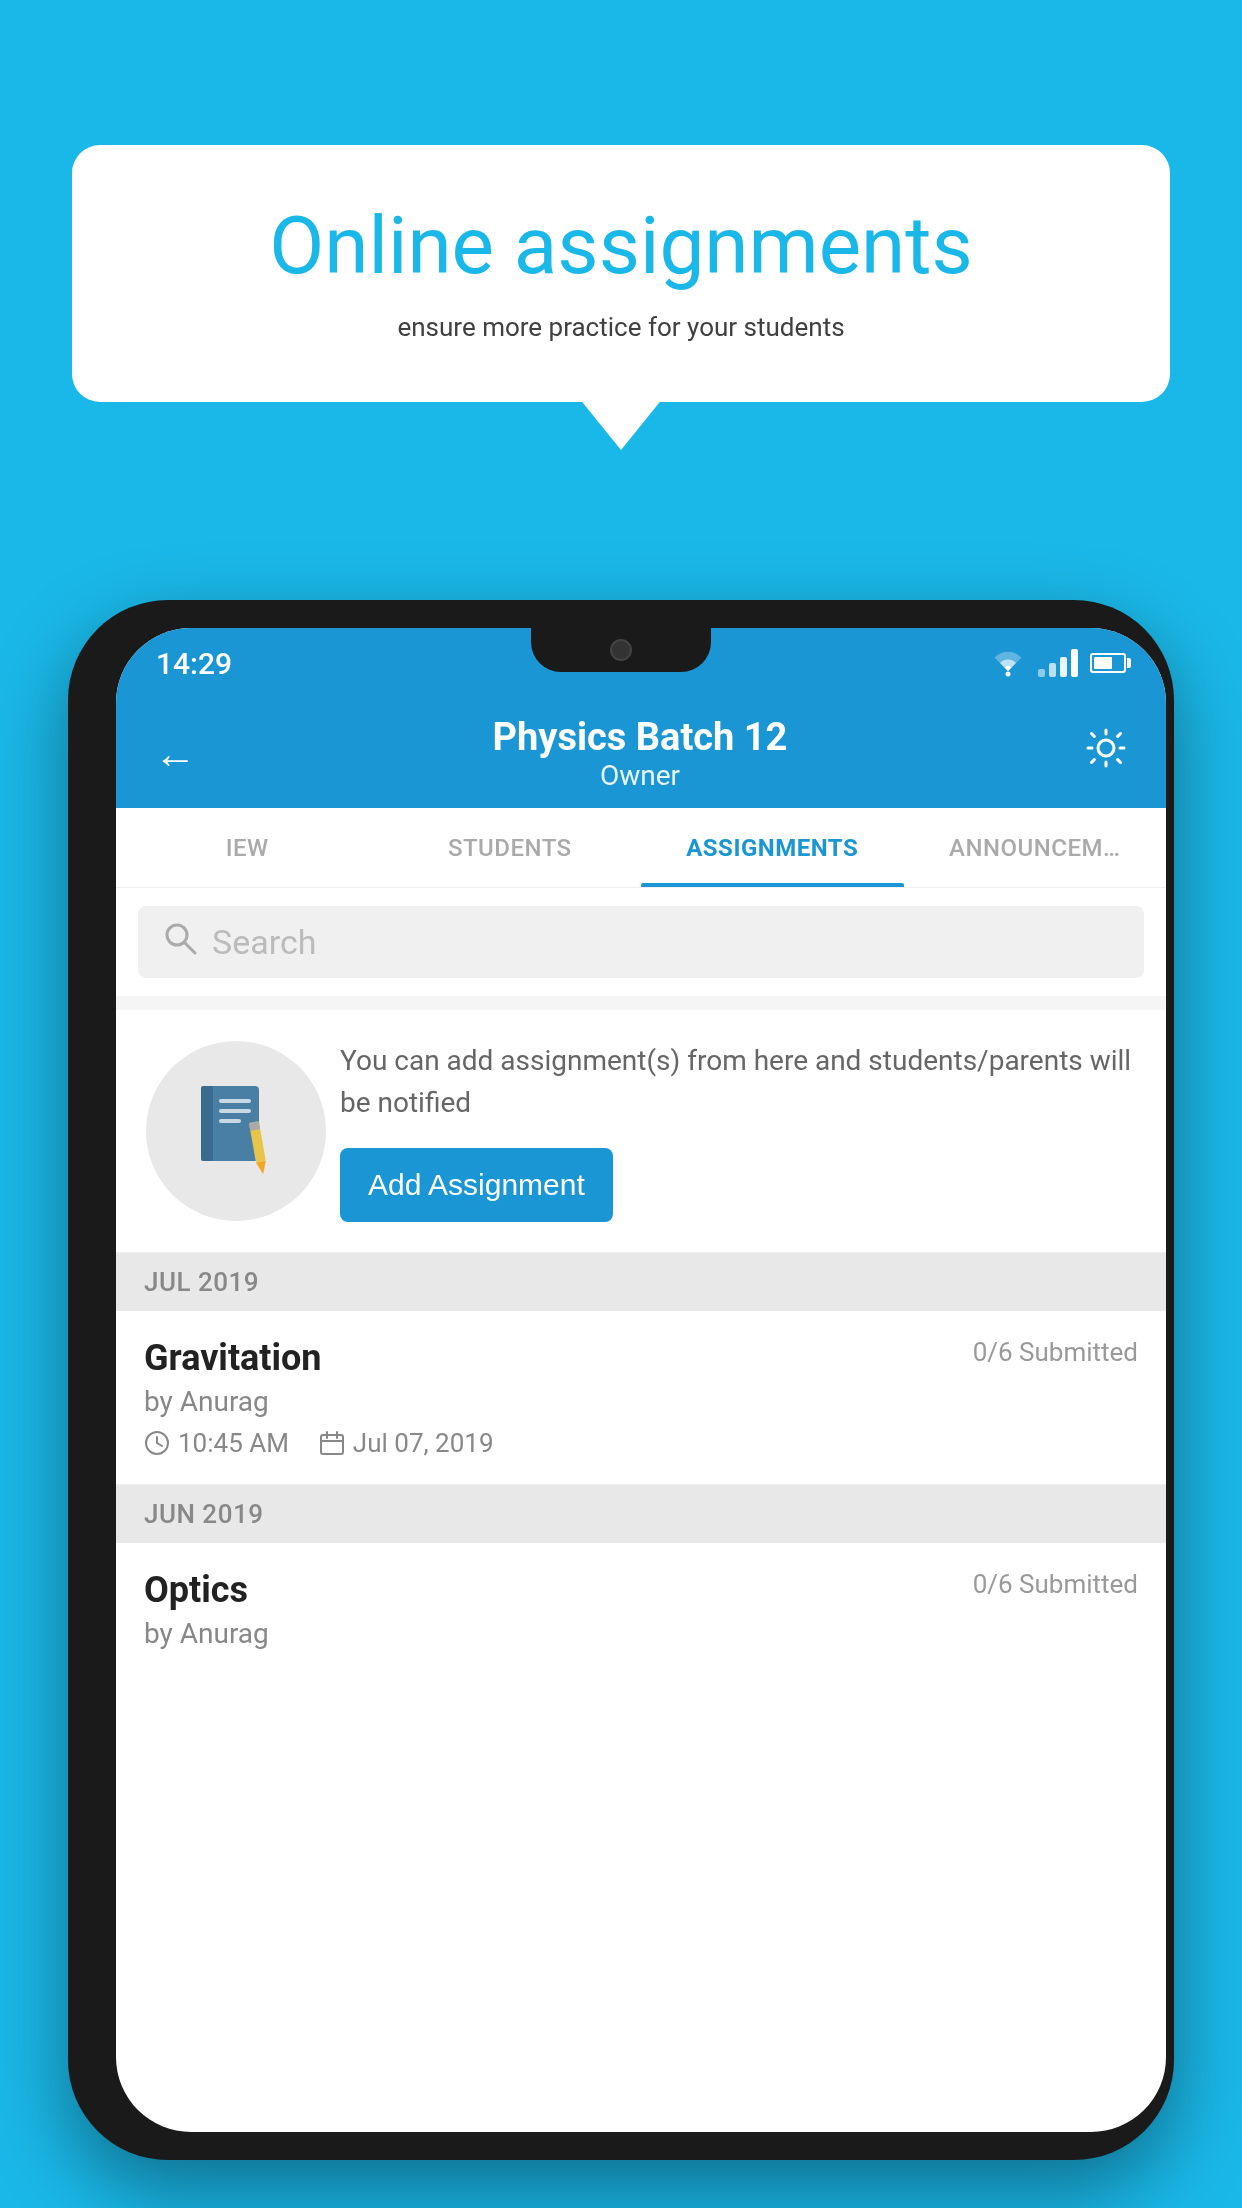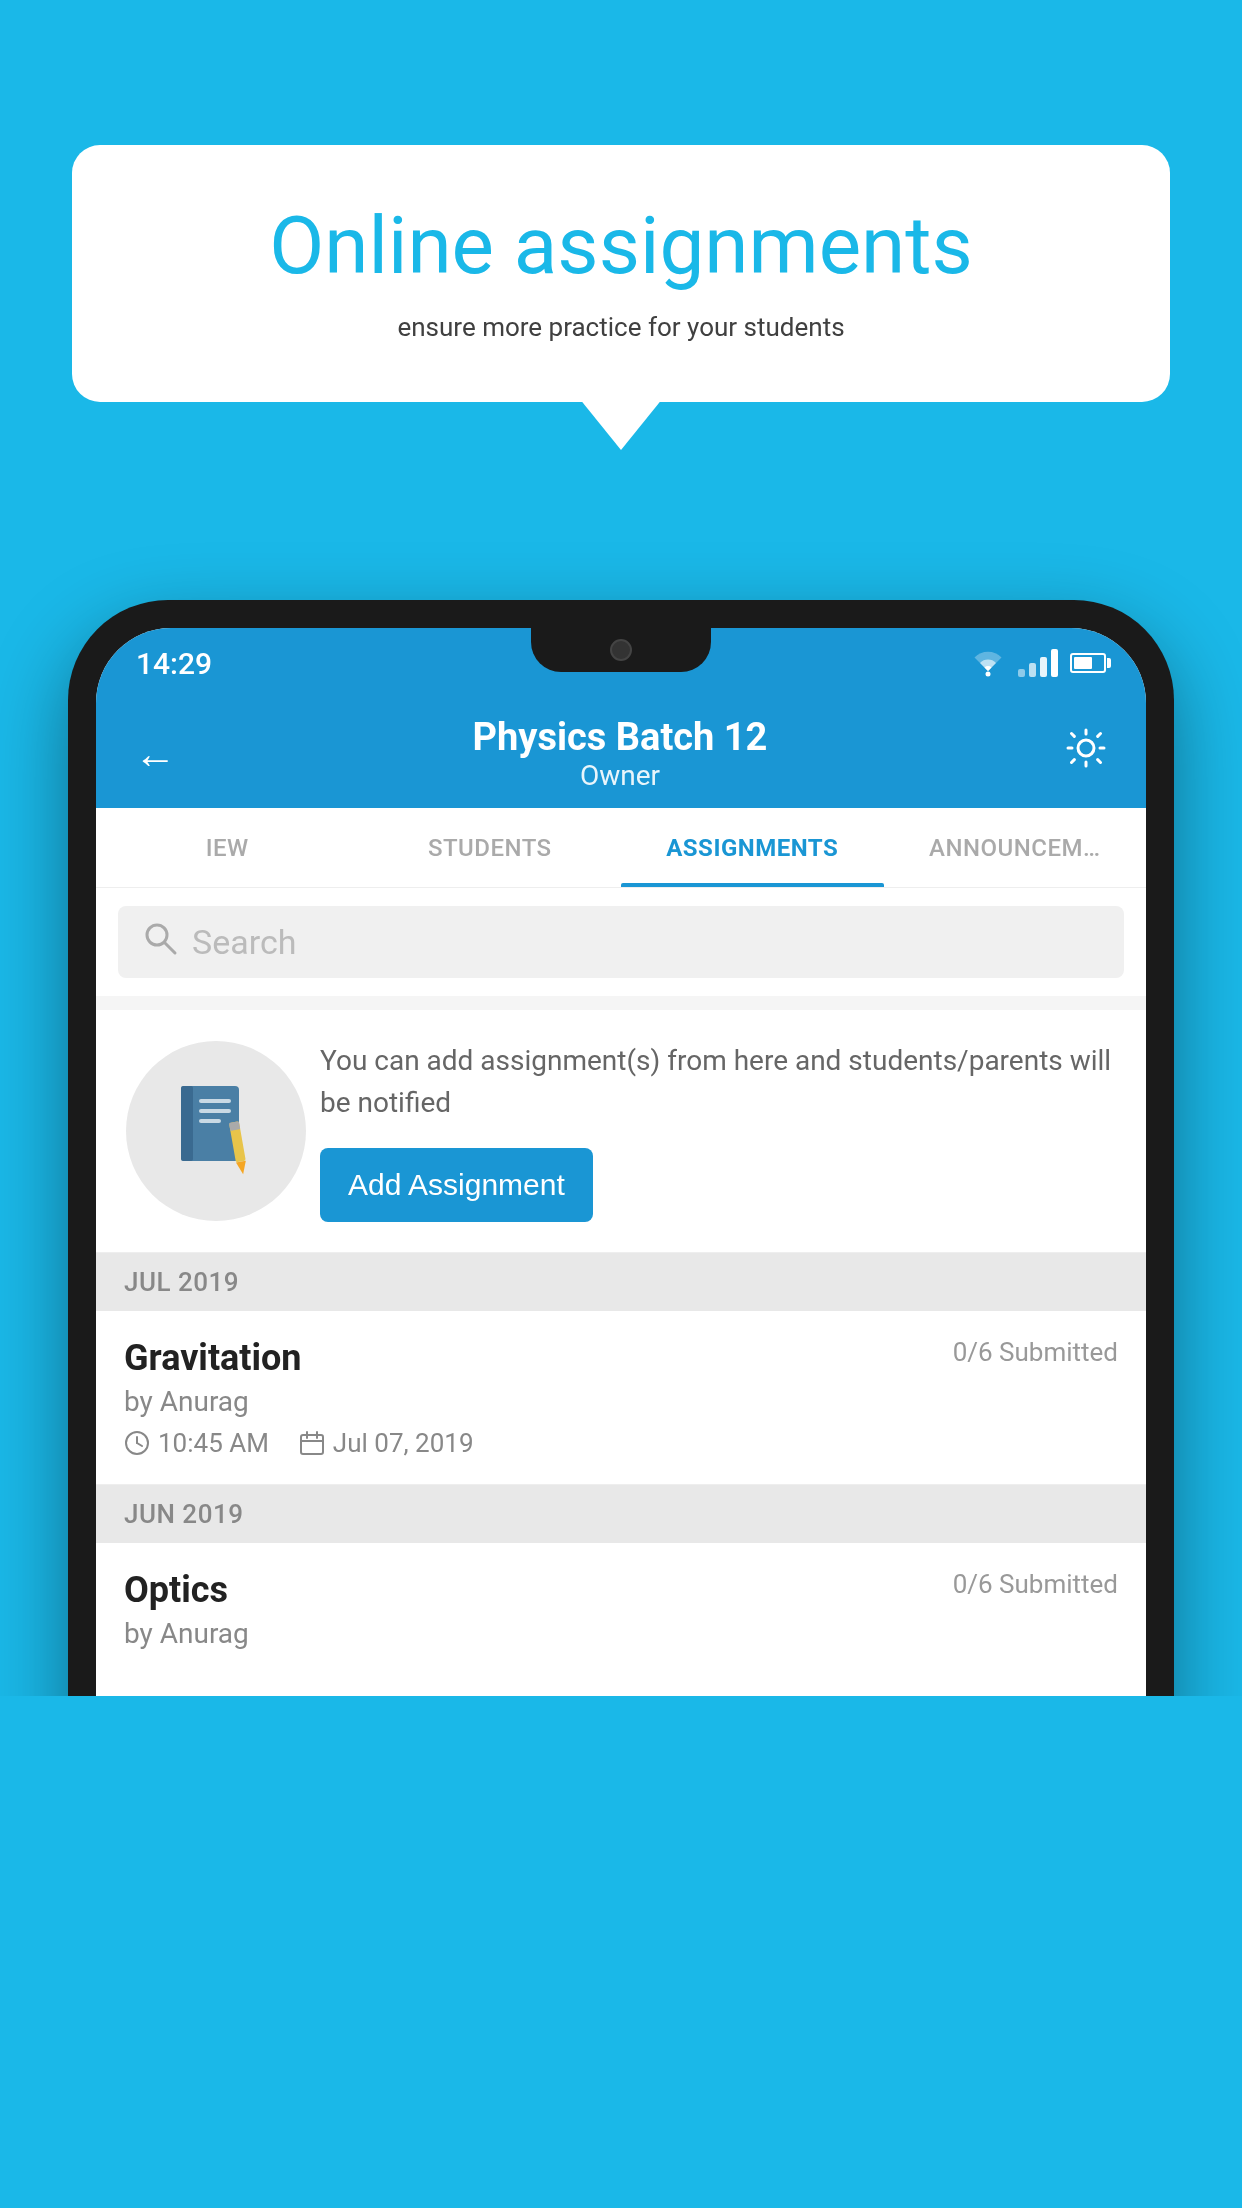--- a/index.html
+++ b/index.html
@@ -99,20 +99,21 @@
       border: 2px solid #444;
     }
 
     .phone-screen {
       width: 100%;
       height: 100%;
       background: white;
       border-radius: 75px;
       overflow: hidden;
       position: relative;
+      margin-left: 20px;
     }
 
     
     .status-bar {
       background: #1a96d4;
       height: 70px;
       display: flex;
       align-items: center;
       justify-content: space-between;
       padding: 0 40px;
@@ -384,21 +385,21 @@
 
     
     .assignment-item-partial {
       background: white;
       padding: 26px 28px;
     }
   </style>
 </head>
 <body>
 
-<div style="width:1242px;height:1696px;background:#1ab8e8;position:relative;overflow:hidden;">
+<div style="width:1242px;height:2208px;background:#1ab8e8;position:relative;overflow:hidden;">
 
   <div class="speech-bubble-container">
     <div class="speech-bubble">
       <div class="title">Online assignments</div>
       <div class="subtitle">ensure more practice for your students</div>
     </div>
   </div>
 
   <div class="phone-container">
     <div class="phone-outer">

